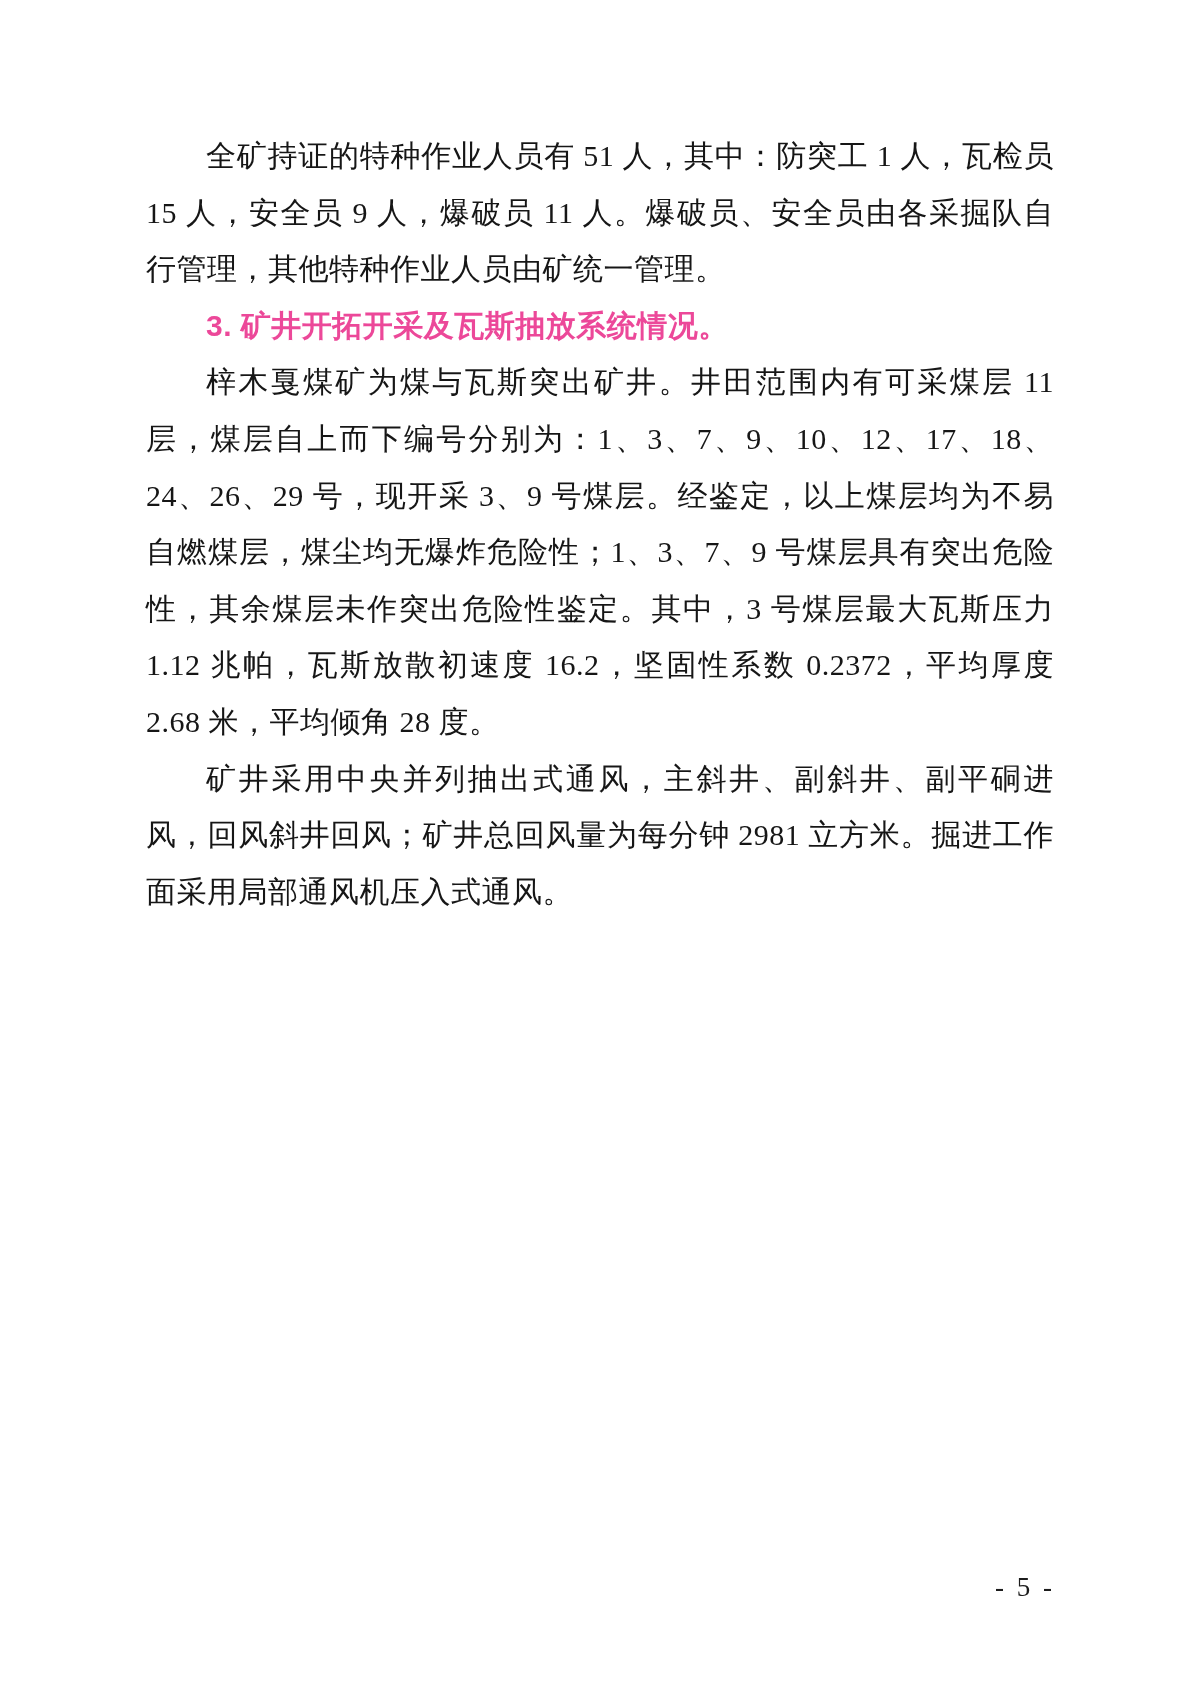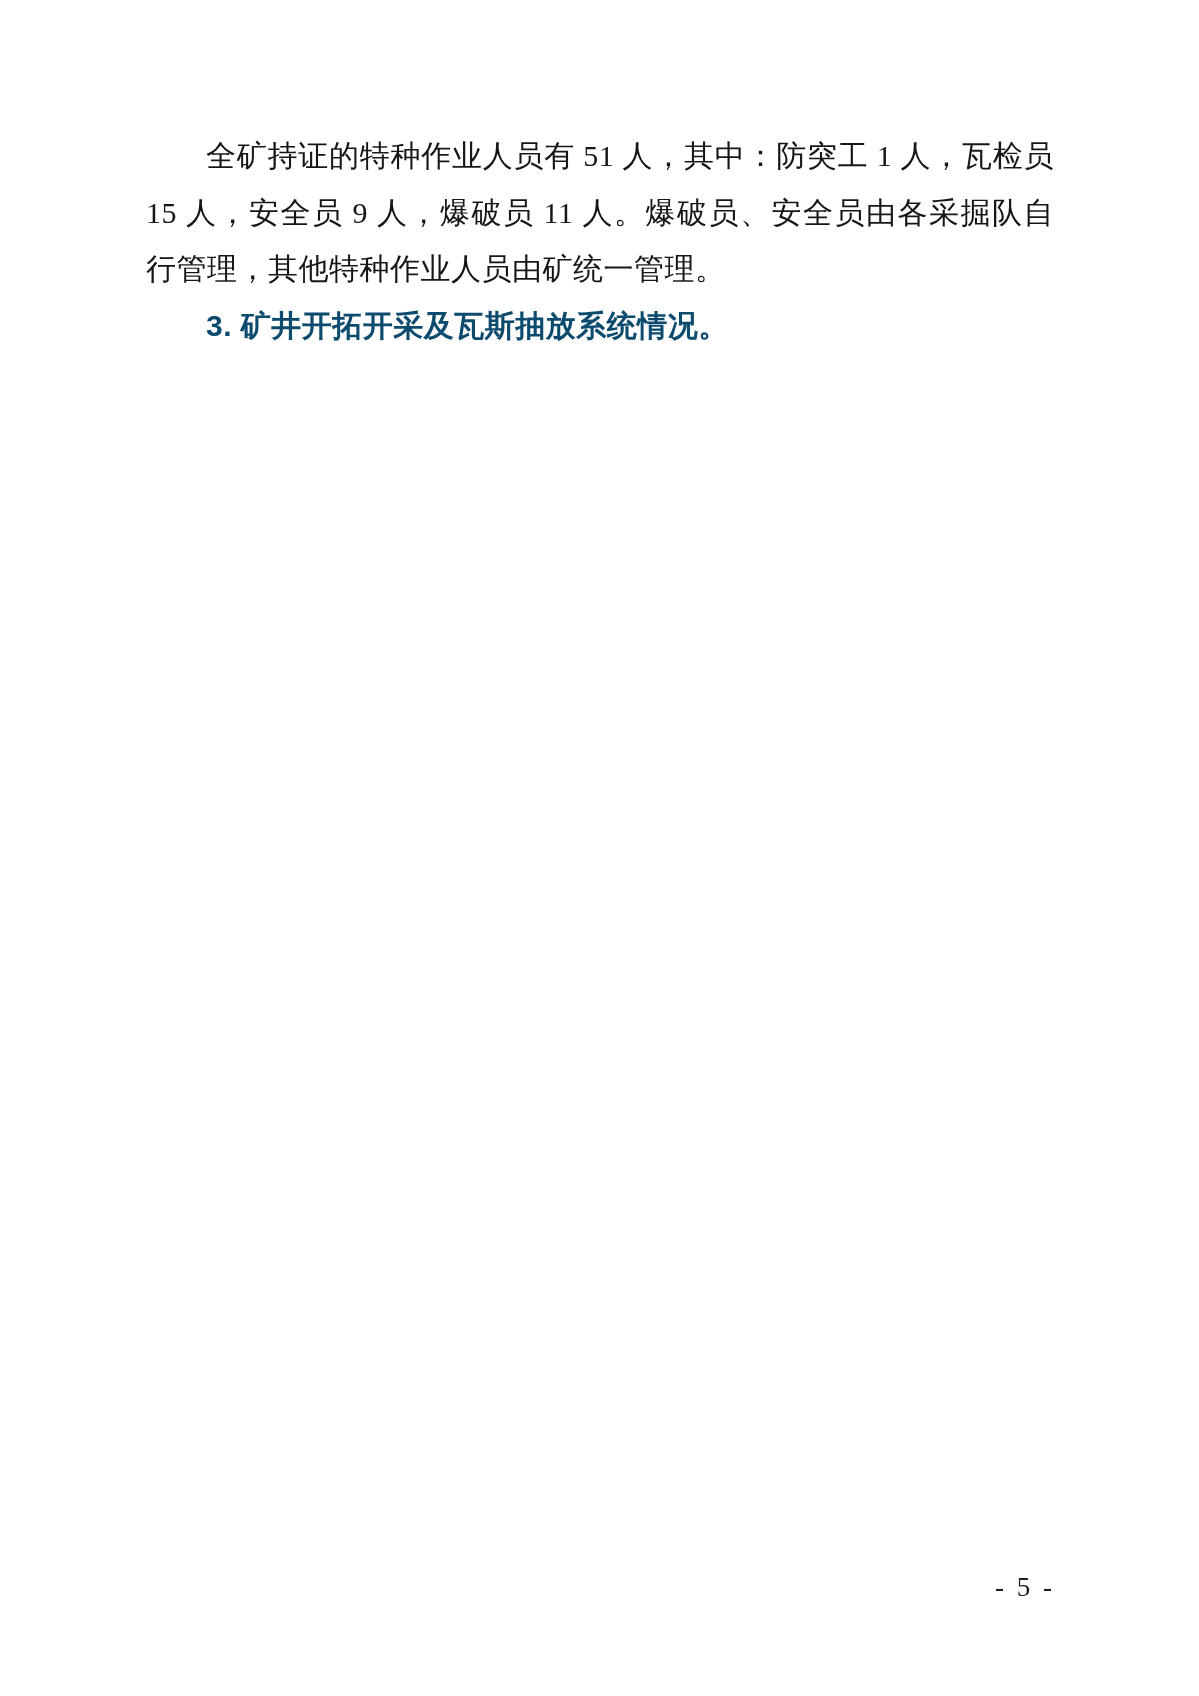--- a/index.html
+++ b/index.html
@@ -36,36 +36,38 @@
     letter-spacing: 0.5px;
     color: #161616;
     text-indent: 2em;
     text-align: justify;
     text-justify: inter-ideograph;
     font-weight: 400;
   }
   .content h3.heading {
     font-family: "Liberation Sans", "DejaVu Sans", sans-serif;
     font-weight: 700;
-    color: #0c4a6e;
+    color: #ec4899;
     text-align: left;
   }
   .footer {
     position: absolute;
     right: 144px;
     top: 1572px;
     font-family: "Liberation Serif", "DejaVu Serif", serif;
     font-size: 27px;
     letter-spacing: 3px;
     color: #1c1c1c;
     white-space: nowrap;
   }
 </style>
 </head>
 <body>
 
 <div class="page">
   <div class="content">
     <p>全矿持证的特种作业人员有 51 人，其中：防突工 1 人，瓦检员 15 人，安全员 9 人，爆破员 11 人。爆破员、安全员由各采掘队自行管理，其他特种作业人员由矿统一管理。</p>
     <h3 class="heading">3. 矿井开拓开采及瓦斯抽放系统情况。</h3>
+    <p>梓木戛煤矿为煤与瓦斯突出矿井。井田范围内有可采煤层 11 层，煤层自上而下编号分别为：1、3、7、9、10、12、17、18、24、26、29 号，现开采 3、9 号煤层。经鉴定，以上煤层均为不易自燃煤层，煤尘均无爆炸危险性；1、3、7、9 号煤层具有突出危险性，其余煤层未作突出危险性鉴定。其中，3 号煤层最大瓦斯压力 1.12 兆帕，瓦斯放散初速度 16.2，坚固性系数 0.2372，平均厚度 2.68 米，平均倾角 28 度。</p>
+    <p>矿井采用中央并列抽出式通风，主斜井、副斜井、副平硐进风，回风斜井回风；矿井总回风量为每分钟 2981 立方米。掘进工作面采用局部通风机压入式通风。</p>
   </div>
   <div class="footer">- 5 -</div>
 </div>
 
 </body></html>

